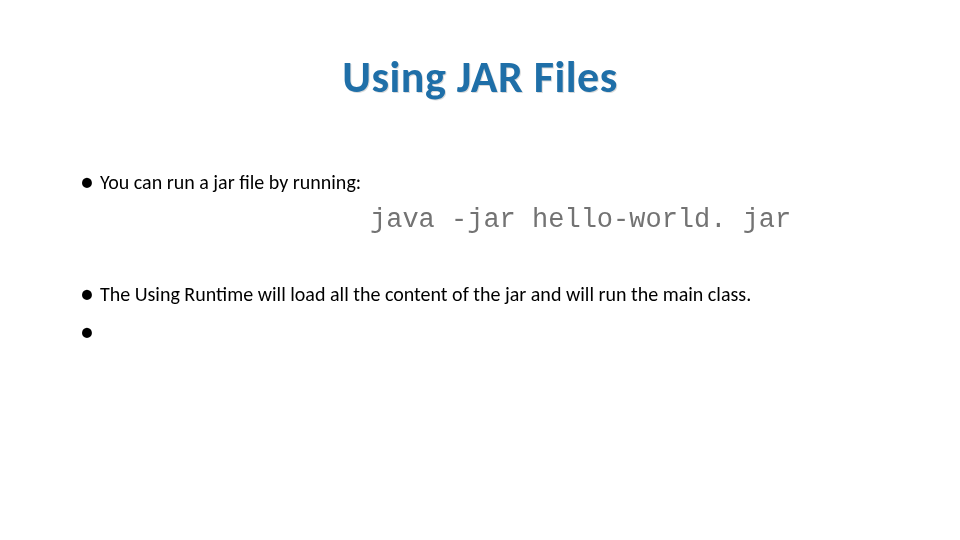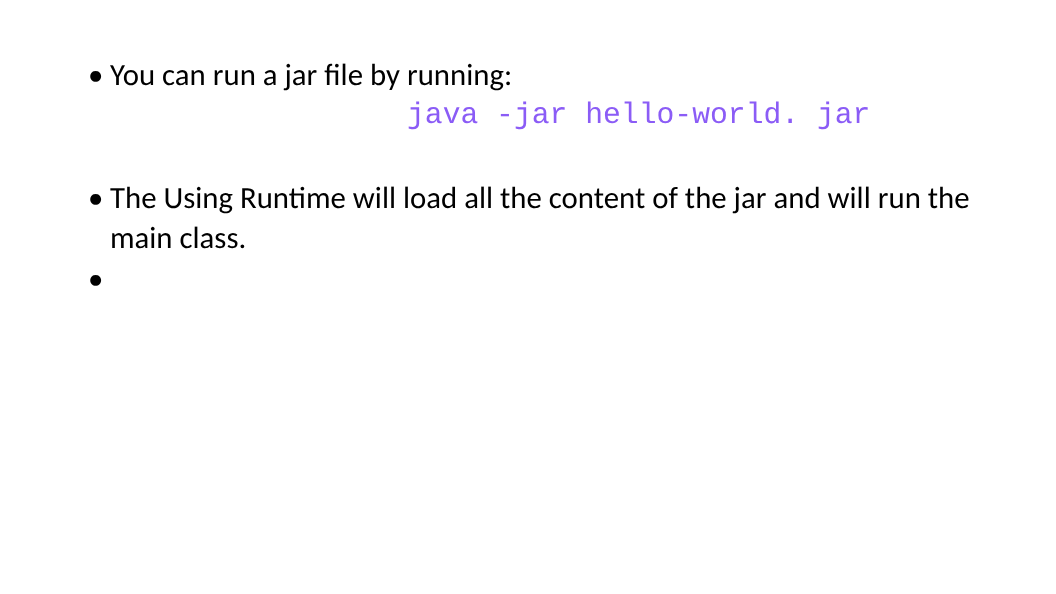--- a/index.html
+++ b/index.html
@@ -34,47 +34,48 @@
     margin-bottom: 2px;
   }
   .bullet-dot {
     font-size: 28px;
     line-height: 36px;
     color: #000;
     margin-right: 6px;
     flex-shrink: 0;
   }
   .bullet-text {
-    font-size: 28px;
+    font-size: 20px;
     line-height: 36px;
     color: #000;
     font-family: Calibri, "Segoe UI", sans-serif;
   }
   .code-line {
     font-family: "Courier New", Courier, monospace;
     font-size: 27px;
     line-height: 36px;
-    color: #8b5cf6;
+    color: #737373;
     margin-bottom: 2px;
   }
   .code-indent-1 {
     padding-left: 290px;
   }
   .code-indent-2 {
     padding-left: 160px;
   }
   .gap {
     height: 36px;
   }
 </style>
 </head>
 <body>
 
 <div class="slide">
 
+  <h1 class="title">Using JAR Files</h1>
 
   <div class="content">
 
     <div class="bullet-row">
       <span class="bullet-dot">•</span>
       <span class="bullet-text">You can run a jar file by running:</span>
     </div>
 
     <div class="code-line code-indent-1">java -jar hello-world. jar</div>
 

